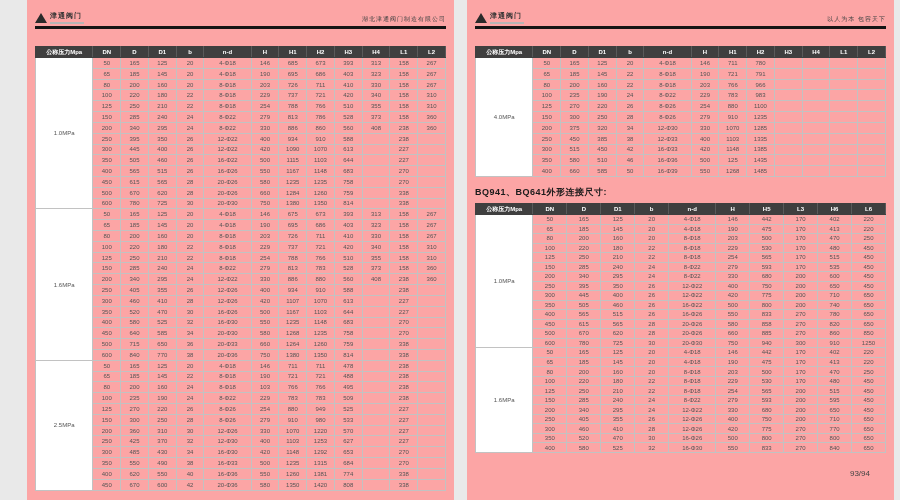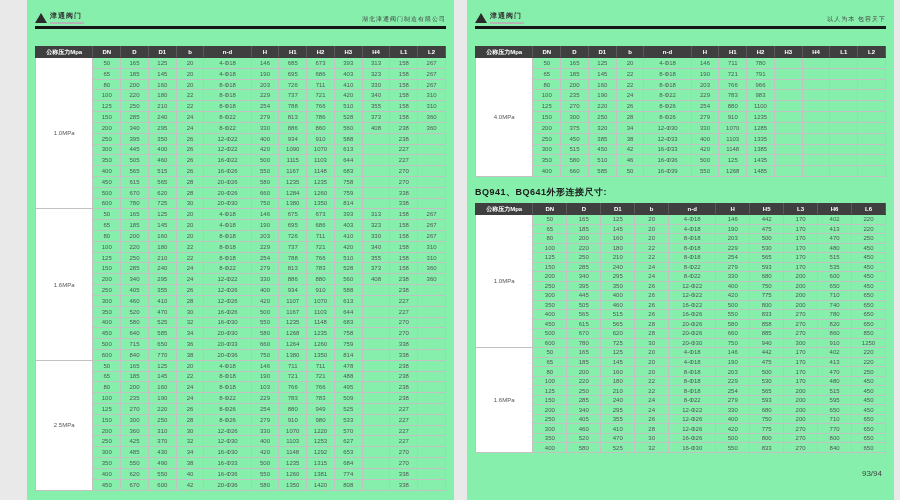--- a/index.html
+++ b/index.html
@@ -5,21 +5,21 @@
   * { margin:0; padding:0; box-sizing:border-box; }
   html,body { width:900px; height:500px; }
   body {
     background:#e9e9e9;
     font-family:"Liberation Sans","DejaVu Sans",sans-serif;
     position:relative;
     overflow:hidden;
   }
   .page {
     position:absolute; top:0; height:500px; width:427px;
-    background:#86efac;
+    background:#fca5a5;
   }
   .page-left  { left:27px; }
   .page-right { left:467px; }
 
   .page-header {
     display:flex; justify-content:space-between; align-items:flex-end;
     padding:7px 8px 2px 8px; height:26px;
   }
   .logo-wrap { display:flex; align-items:center; gap:3px; }
   .logo-triangle {
@@ -52,21 +52,21 @@
 
   .tbl-main  { margin-top:17px; height:445px; }
   .tbl-r1    { margin-top:17px; height:131px; }
   .tbl-r2    { height:250px; }
 
   .section-heading {
     font-size:9px; font-weight:bold; color:#1a1a1a;
     margin:9px 0 4px 0; letter-spacing:0.5px;
   }
   .page-number {
-    position:absolute; right:12px; bottom:22px;
+    position:absolute; right:24px; bottom:22px;
     font-size:8px; color:#444;
   }
 </style>
 </head>
 <body>
 
 <div class="page page-left">
   <div class="page-header">
     <div class="logo-wrap">
       <div class="logo-triangle"></div>

